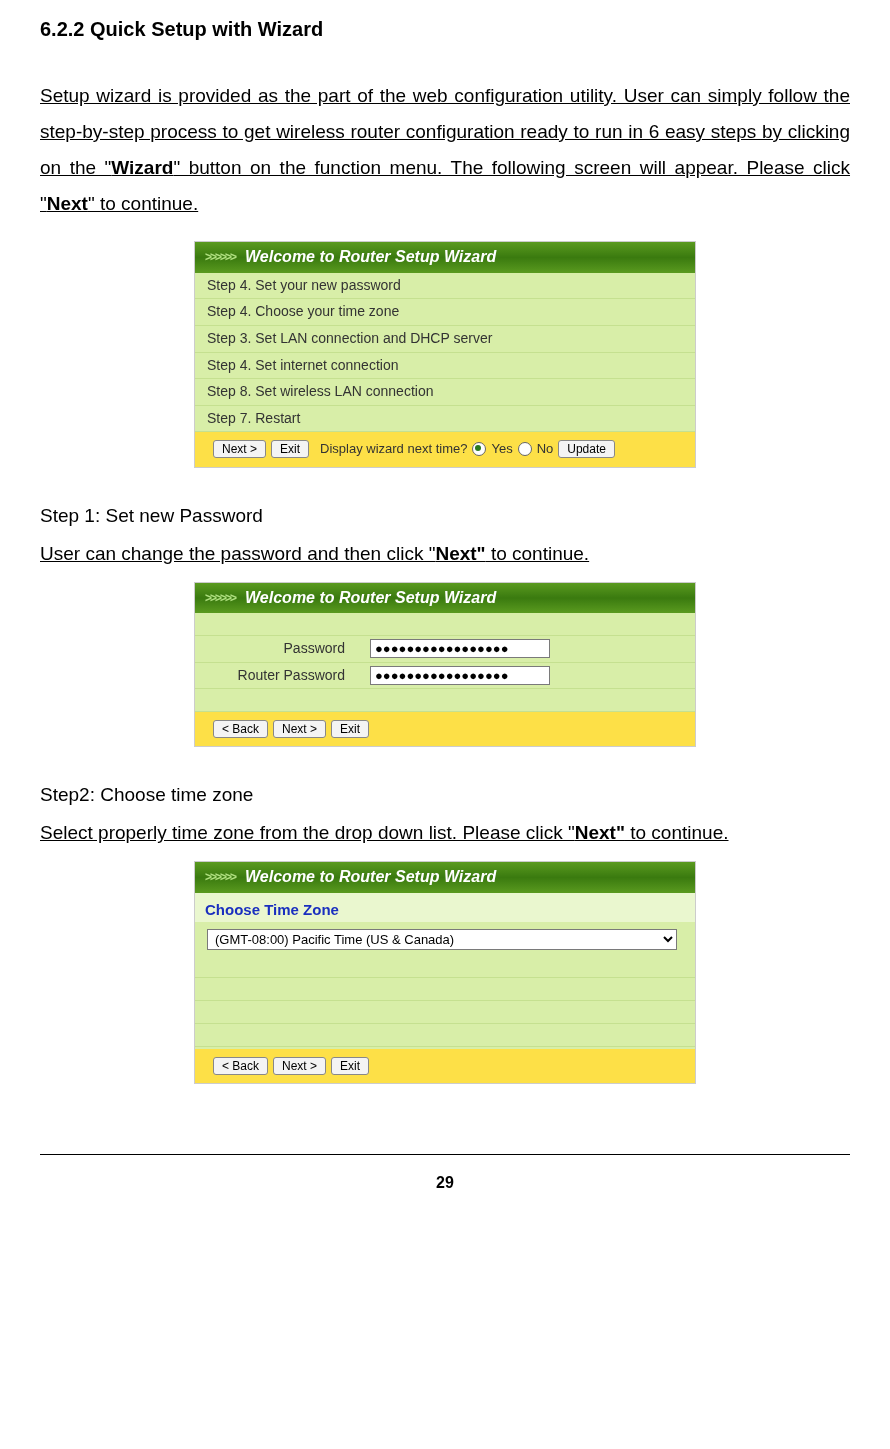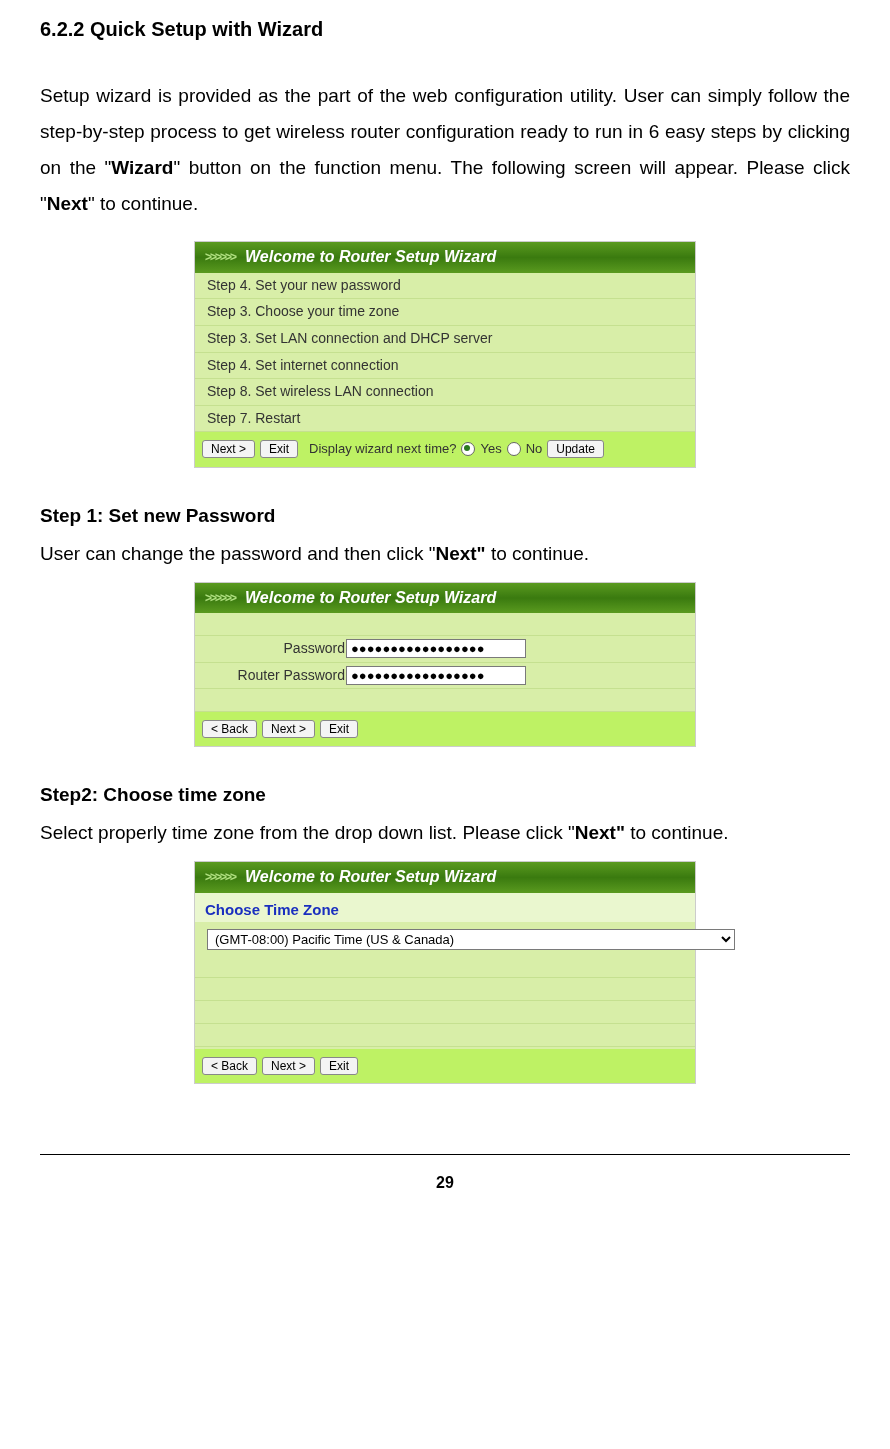--- a/index.html
+++ b/index.html
@@ -13,24 +13,25 @@
     background: #fff;
   }
   .section-heading {
     font-size: 20px;
     font-weight: bold;
     margin-bottom: 30px;
   }
   .body-text {
     text-align: justify;
     line-height: 1.9;
+    text-decoration: underline;
   }
   .body-text b { font-weight: bold; }
   .step-title {
-    font-weight: bold;
+    font-weight: normal;
     margin-top: 25px;
     margin-bottom: 2px;
   }
   .wizard-panel {
     width: 500px;
     margin: 10px auto 30px;
     border: 1px solid #ccc;
     font-size: 14px;
     line-height: 1.4;
   }
@@ -61,22 +62,22 @@
   .step-list {
     background: #d8eea8;
   }
   .step-item {
     padding: 3px 12px;
     border-bottom: 1px solid #c5e090;
     color: #333;
     font-size: 14px;
   }
   .bottom-row {
-    background: #bef264;
-    padding: 8px 7px;
+    background: #fde047;
+    padding: 8px 18px;
     display: flex;
     align-items: center;
     gap: 5px;
     font-size: 13px;
     color: #333;
     flex-wrap: wrap;
   }
   .wiz-btn {
     background: #f4f4f4;
     border: 1px solid #888;
@@ -103,33 +104,33 @@
   }
   .form-row {
     display: flex;
     align-items: center;
     padding: 3px 10px;
     border-bottom: 1px solid #c5e090;
   }
   .form-label {
     flex: 0 0 140px;
     text-align: right;
-    padding-right: 1px;
+    padding-right: 25px;
     color: #333;
     font-size: 14px;
   }
   .form-input {
     border: 1px solid #7a7a7a;
     padding: 1px 4px;
     font-size: 13px;
     width: 170px;
     background: #fff;
   }
   .tz-select {
-    width: 528px;
+    width: 470px;
     margin: 5px 12px;
     border: 1px solid #7a7a7a;
     font-size: 13px;
     padding: 1px 3px;
     background: #fff;
   }
   .tz-body {
     background: #d8eea8;
     padding: 2px 0;
   }
@@ -156,21 +157,21 @@
   <span>Setup wizard is provided as the part of the web configuration utility. User can simply follow the step-by-step process to get wireless router configuration ready to run in 6 easy steps by clicking on the "</span><b>Wizard</b><span>" button on the function menu. The following screen will appear.    Please click "</span><b>Next</b><span>" to continue.</span>
 </p>
 
 <div class="wizard-panel">
   <div class="wizard-header">
     <span class="chevrons">&gt;&gt;&gt;&gt;&gt;&gt;</span>
     <span>Welcome to Router Setup Wizard</span>
   </div>
   <div class="step-list">
     <div class="step-item">Step 4. Set your new password</div>
-    <div class="step-item">Step 3. Choose your time zone</div>
+    <div class="step-item">Step 4. Choose your time zone</div>
     <div class="step-item">Step 3. Set LAN connection and DHCP server</div>
     <div class="step-item">Step 4. Set internet connection</div>
     <div class="step-item">Step 8. Set wireless LAN connection</div>
     <div class="step-item">Step 7. Restart</div>
   </div>
   <div class="bottom-row">
     <button class="wiz-btn">Next &gt;</button>
     <button class="wiz-btn">Exit</button>
     <span class="prompt">Display wizard next time?</span>
     <span class="radio-dot selected"></span>

